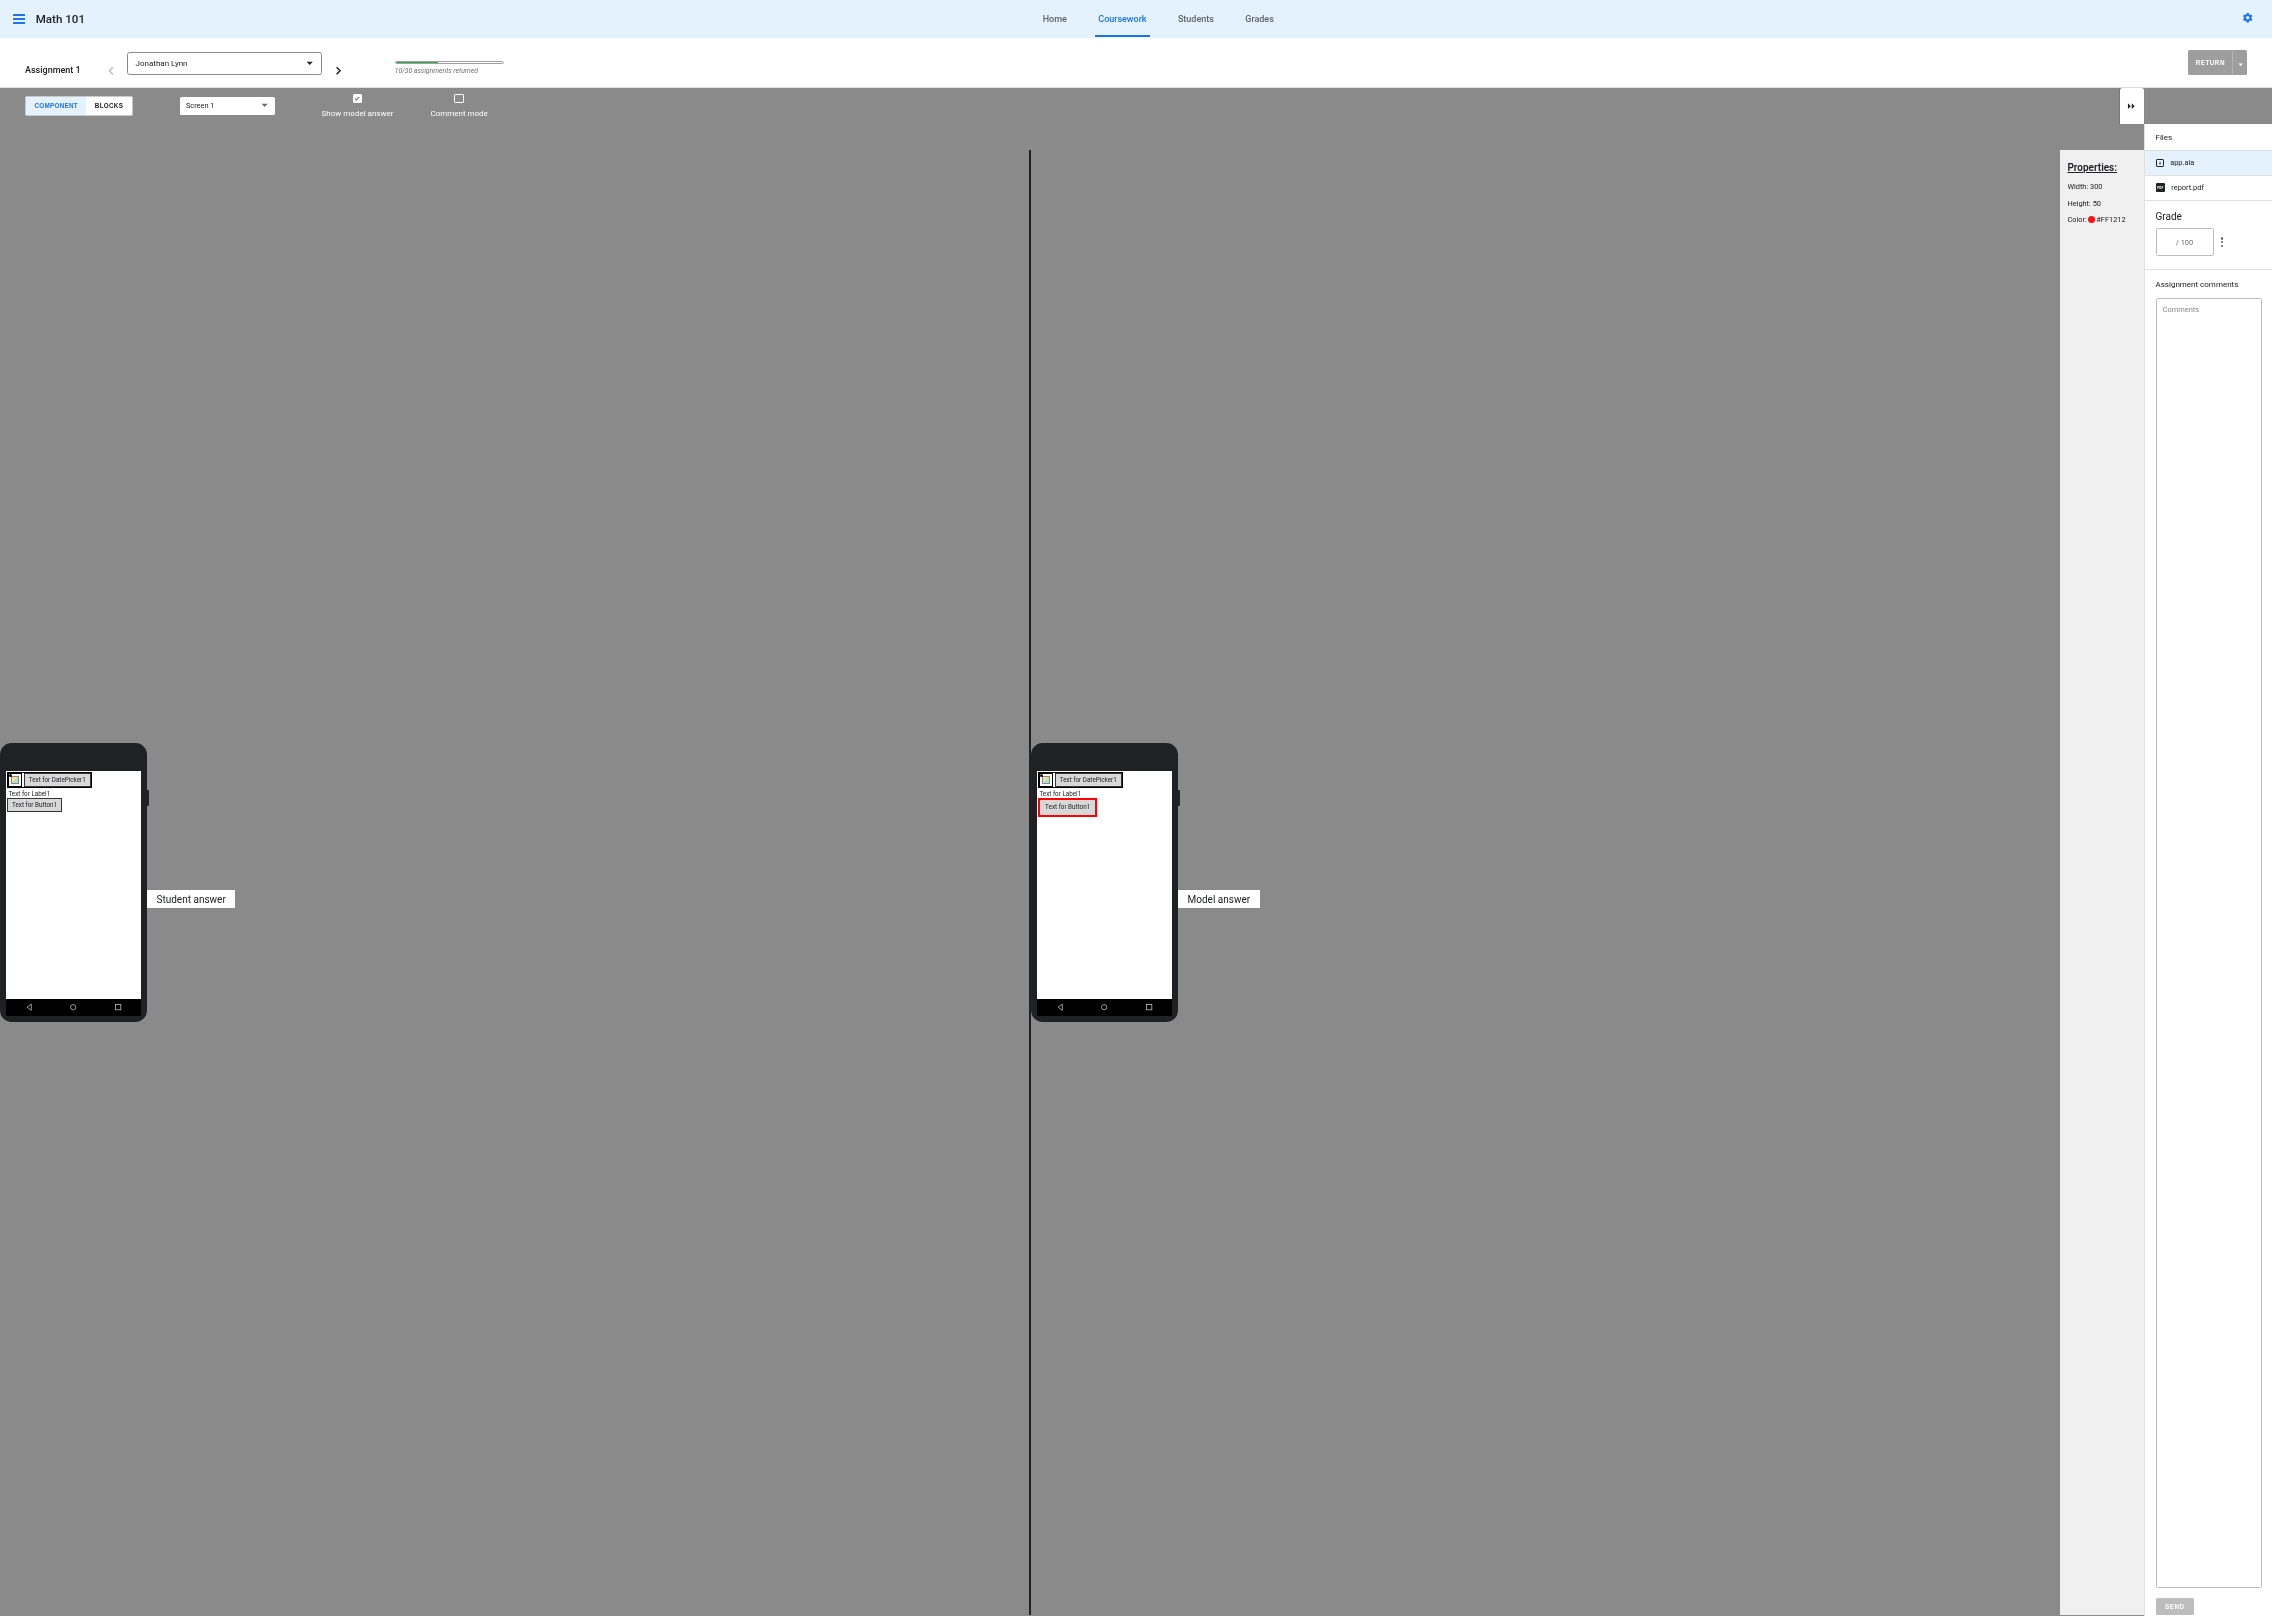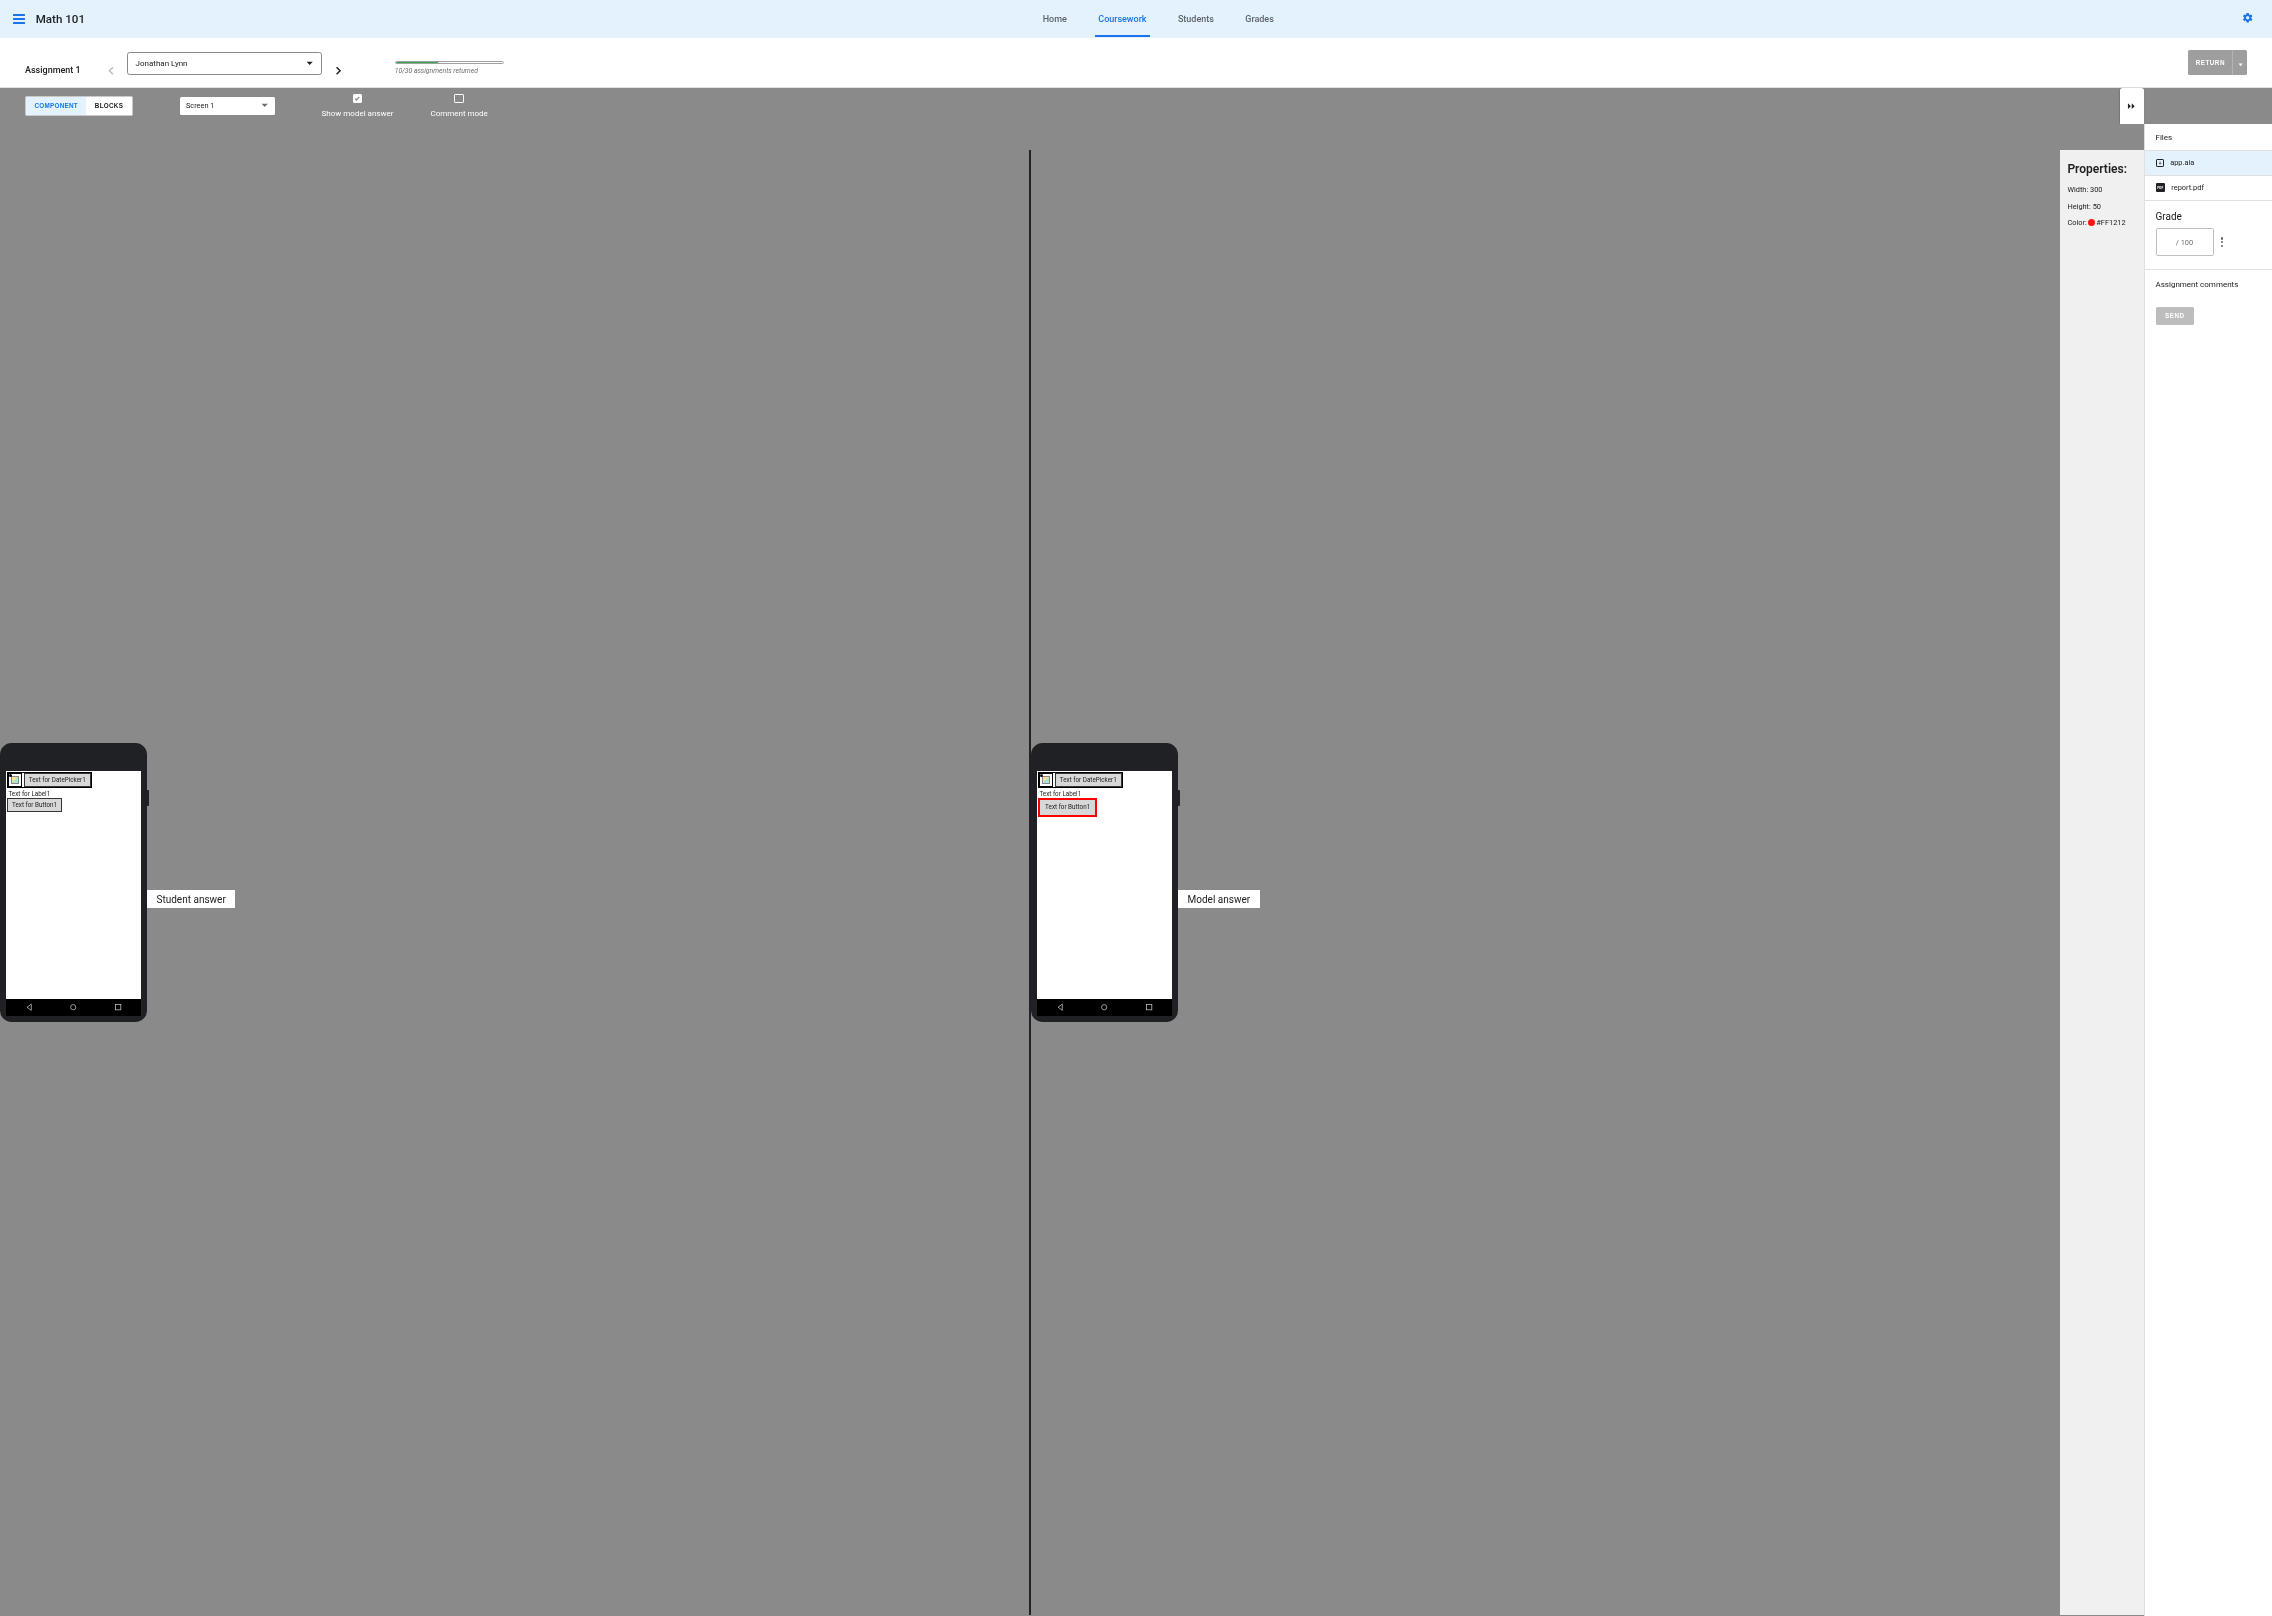--- a/index.html
+++ b/index.html
@@ -67,21 +67,21 @@
   .row1 .icon-box { width:14.7px; height:14.7px; background:#fff; border:0.5px solid #000; display:flex; align-items:center; justify-content:center; position:relative;}
   .row1 .dot { position:absolute; top:0.5px; left:0.5px; width:3.2px; height:3.2px; background:#000; border-radius:50%;}
   .row1 .dp-btn { background:#d8d8d8; border:1.1px solid #353535; padding:2.1px 4.2px; font-size:6.3px; margin-left:1.1px;}
   .label-txt { position:absolute; top:17.4px; left:0.5px; font-size:6.3px; padding:1.1px 1.6px; background:#fff;}
   .btn1 { position:absolute; top:27px; left:0.5px; background:#d8d8d8; border:1.1px solid #353535; padding:2.1px 4.2px; font-size:6.3px;}
   .student .row1 { border-width:1.1px; }
   .model .btn1 { border:2.1px solid #f00; padding:3.2px 5.3px;}
   .preview-label { margin-top:33px; background:#fff; padding:3.2px 9.5px; font-size:10px;}
 
   .props { width:84px; background:#f0f0f0; padding:11.6px 7.4px; font-size:7.4px; }
-  .props h4 { font-size:12px; font-weight:600; margin-bottom:9.5px;}
+  .props h4 { font-size:10px; font-weight:600; margin-bottom:9.5px;text-decoration:underline;}
   .prop-line { margin-bottom:7.4px; display:flex; align-items:center; flex-wrap:wrap;}
   .color-dot { width:7.4px; height:7.4px; background:#ff1212; border-radius:50%; margin:0 1.1px;}
 
   .sidebar { width:128px; border-left:0.5px solid #e0e0e0; display:flex; flex-direction:column; }
   .sidebar-head { padding:8.4px 10.5px; border-bottom:0.5px solid #e0e0e0; font-size:8px;}
   .file-row { display:flex; align-items:center; gap:6.3px; padding:7.4px 10.5px; border-bottom:0.5px solid #e0e0e0; cursor:pointer; font-size:7.4px;}
   .file-row.active { background:#e3f2fd;}
   .file-icon { width:8.4px; height:8.4px; border:0.8px solid #202124; border-radius:1.1px; display:flex; align-items:center; justify-content:center;}
   .file-icon.pdf { background:#202124; color:#fff; font-size:3.2px; font-weight:700; border:none; width:9.5px;}
   .grade-sec { padding:10.5px 10.5px 12.6px; border-bottom:0.5px solid #e0e0e0;}
@@ -277,17 +277,18 @@
         <div class="grade-input">/ 100</div>
         <div class="more-dots">
             <span></span>
             <span></span>
             <span></span>
           </div>
       </div>
     </div>
     <div class="comments-sec">
       <div class="lbl">Assignment comments</div>
+      <textarea class="comments-box" placeholder="Comments" style=""></textarea>
       <button class="send-btn">SEND</button>
     </div>
   </div>
 </div>
 
 
 </body></html>

